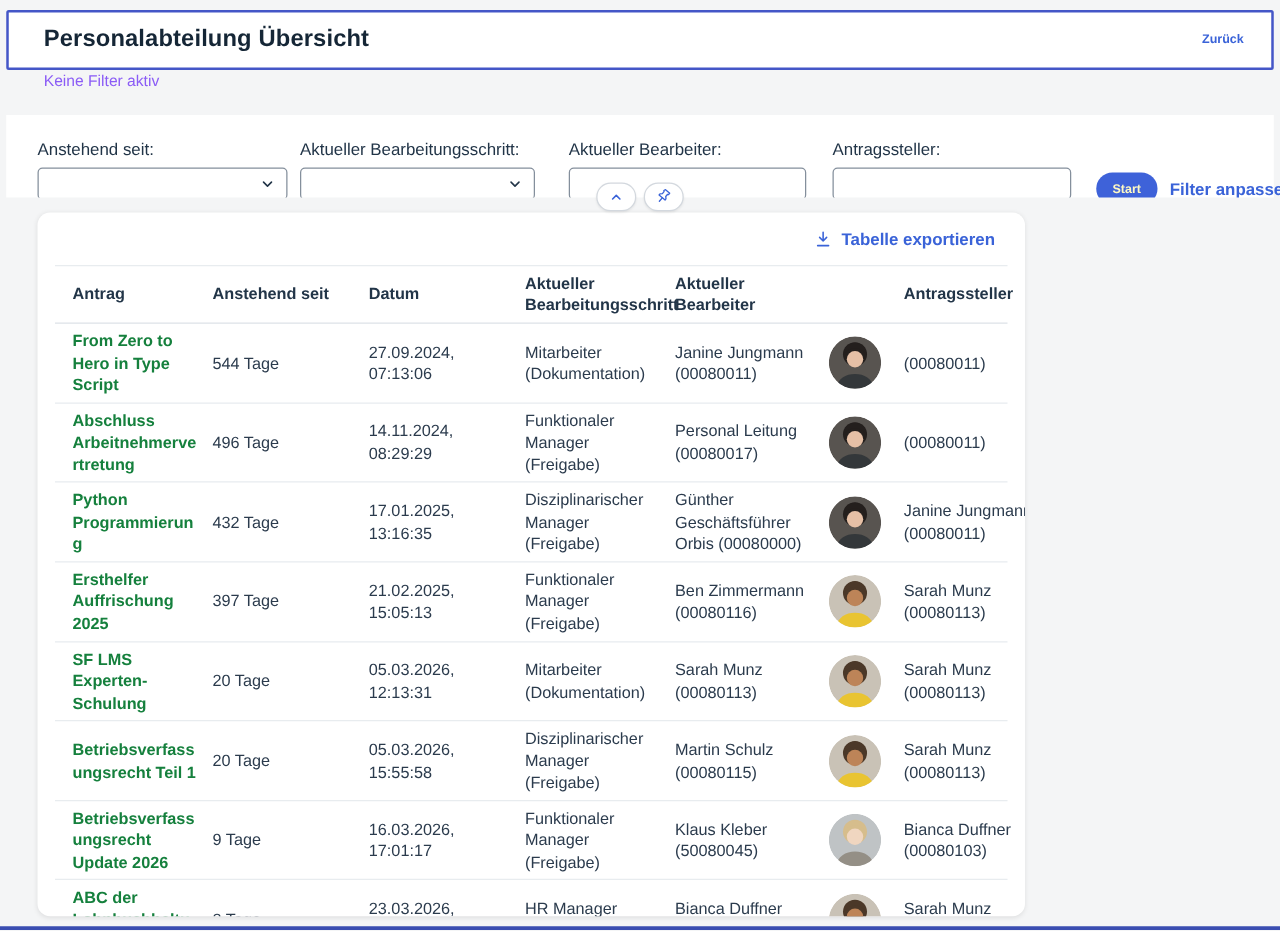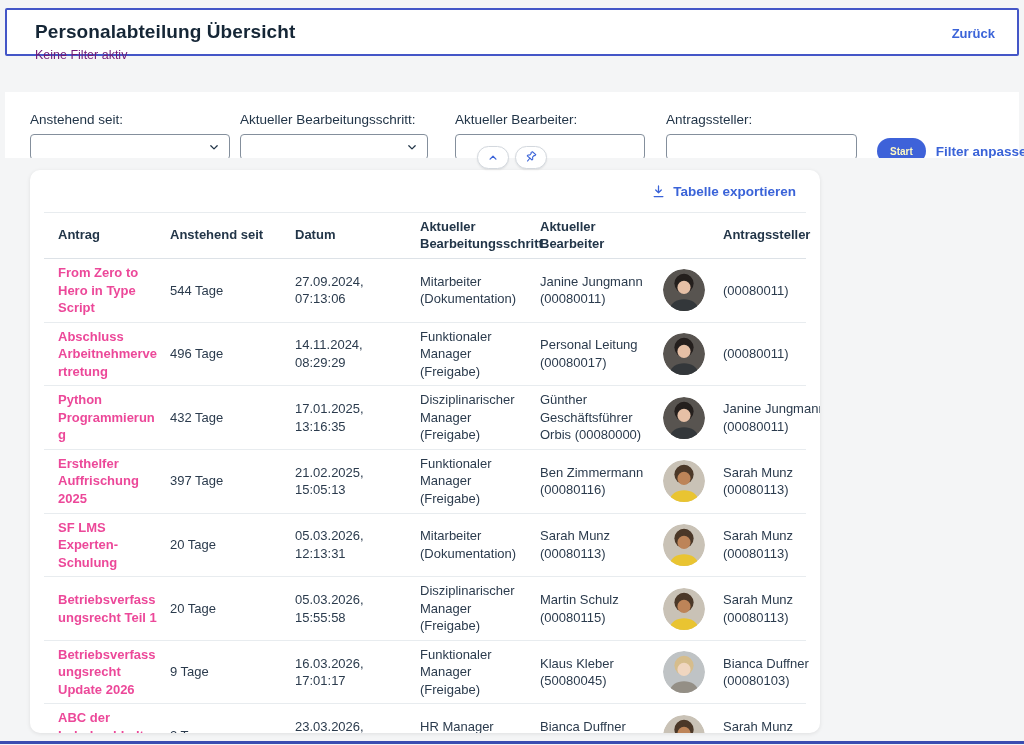--- a/index.html
+++ b/index.html
@@ -3,22 +3,22 @@
 <meta charset="utf-8">
 <style>
   * { margin:0; padding:0; box-sizing:border-box; }
   html,body { width:1024px; height:745px; overflow:hidden; }
   body { font-family:"Liberation Sans", sans-serif; background:#f4f5f6; position:relative; color:#2b3b4d; }
 
   
   .hdr-box { position:absolute; left:5px; top:8px; right:5px; height:48px; background:#fff;
              border:2px solid #4456c7; border-radius:2px; padding:11px 22px 0 28px; }
   .hdr-title { font-size:19px; font-weight:bold; color:#152636; letter-spacing:.1px; }
-  .hdr-sub { font-size:12.5px; color:#701a75; margin-top:5px; }
-  .hdr-back { position:absolute; right:22px; top:16px; font-size:13px; font-weight:bold; color:#3a63d8; cursor:pointer; }
+  .hdr-sub { font-size:12.5px; color:#8b5cf6; margin-top:15px; }
+  .hdr-back { position:absolute; right:22px; top:16px; font-size:10px; font-weight:bold; color:#3a63d8; cursor:pointer; }
 
   
   .filter-panel { position:absolute; left:5px; top:70px; right:5px; height:87px; background:#fff;
                   border-bottom:1px solid #d8dde2;margin-top:22px; }
   .ffield { position:absolute; top:20px; }
   .ffield .flabel { font-size:13.5px; color:#223548; margin-bottom:7px; display:block; }
   .fctrl { height:26px; border:1px solid #848f9c; border-radius:4px; background:#fff; width:100%;
            font-family:"Liberation Sans",sans-serif; font-size:13px; color:#223548; padding:0 8px; }
   .fselect { display:flex; align-items:center; justify-content:flex-end; padding-right:8px; cursor:pointer; }
   .f1 { left:25px;  width:200px; }
@@ -43,21 +43,21 @@
   .export-link { display:flex; align-items:center; gap:7px; color:#3a63d8; font-size:13.5px; font-weight:bold; cursor:pointer; }
 
   .tbl { margin:0 14px; }
   .trow { display:grid; grid-template-columns:112px 125px 125px 120px 123px 60px 122px 95px 1fr;
           align-items:center; padding-left:14px; }
   .thead { border-top:1px solid #e8ecef; border-bottom:1px solid #dde2e7; min-height:47px; }
   .th { font-size:13px; font-weight:bold; color:#223548; line-height:1.3; padding-right:10px; }
   .drow { border-top:1px solid #e8ecef; min-height:51.5px; padding-top:5px; padding-bottom:5px; cursor:pointer; }
   .drow:first-of-type { border-top:none; }
   .td { font-size:13px; color:#2b3b4d; line-height:1.35; padding-right:12px; }
-  .td.antrag { font-weight:bold; color:#ec4899; overflow-wrap:anywhere; }
+  .td.antrag { font-weight:bold; color:#15803d; overflow-wrap:anywhere; }
   .avatar { width:42px; height:42px; border-radius:50%; overflow:hidden; }
   .nav-cell { display:flex; justify-content:flex-end; padding-right:8px; }
 
   .bottom-line { position:absolute; left:0; right:0; bottom:1px; height:3px; background:#3a4db1; }
   .icon { display:inline-flex; }
 </style>
 </head>
 <body>
 
 <div class="hdr-box">

